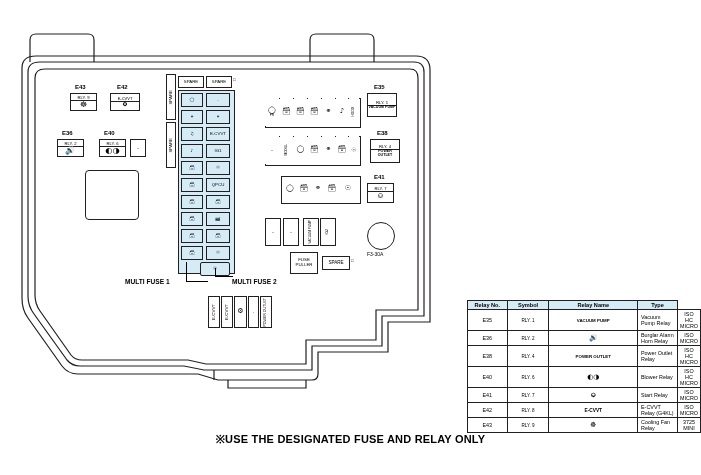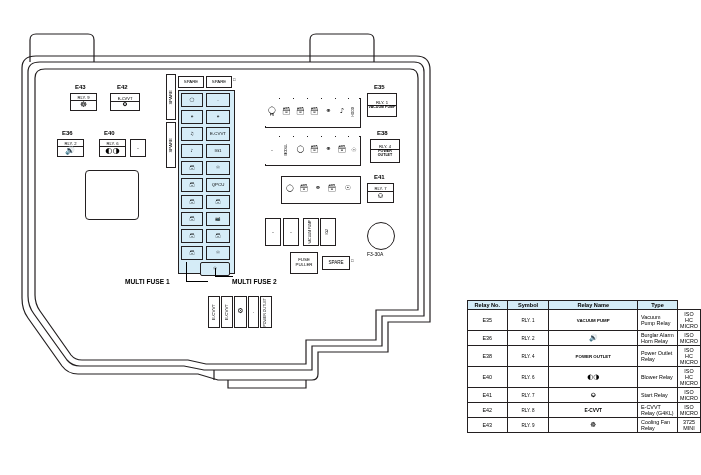--- a/index.html
+++ b/index.html
@@ -337,14 +337,15 @@
       <tr>
         <td>E43</td>
         <td style="font-size:4.6px;">RLY. 9</td>
         <td class="sym sym-glyph" style="font-size:7px;">☸</td>
         <td class="name">Cooling Fan Relay</td>
         <td>3725 MINI</td>
       </tr>
     </tbody>
   </table>
 
+  <div class="footer">※USE THE DESIGNATED FUSE AND RELAY ONLY</div>
 
 </div>
 
 </body></html>

